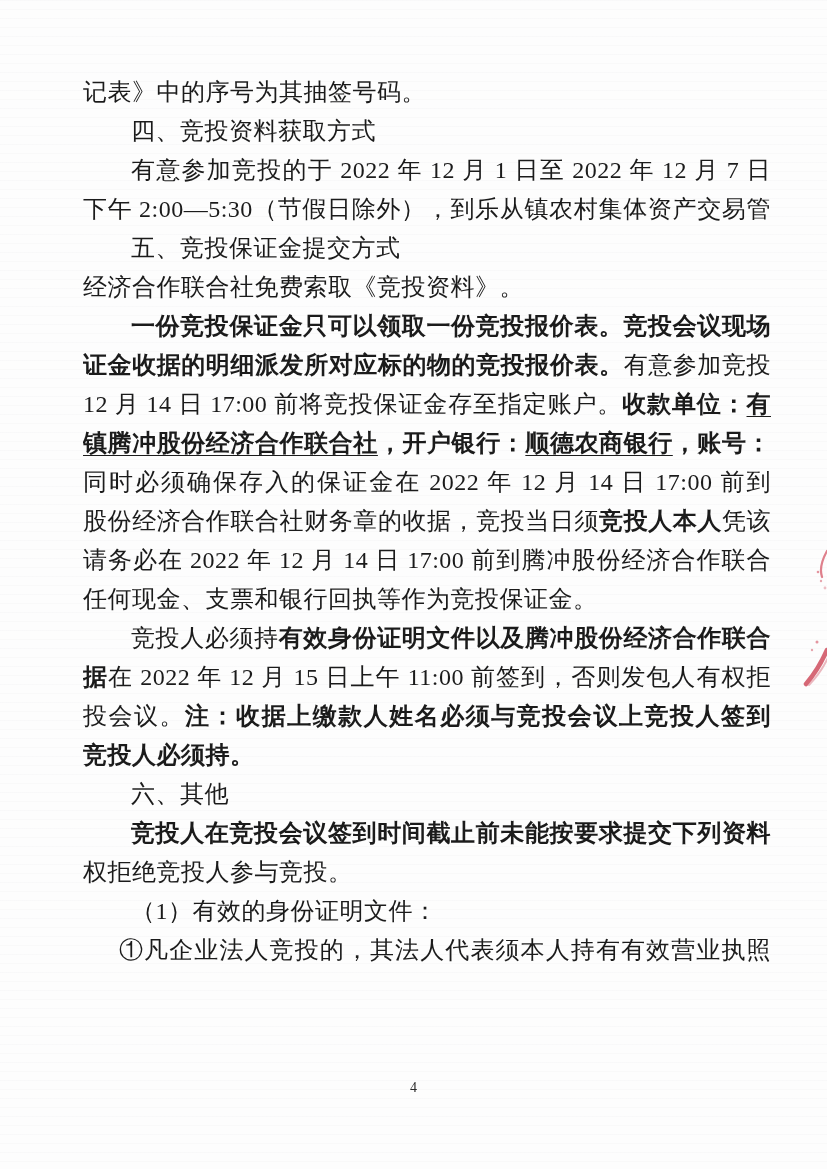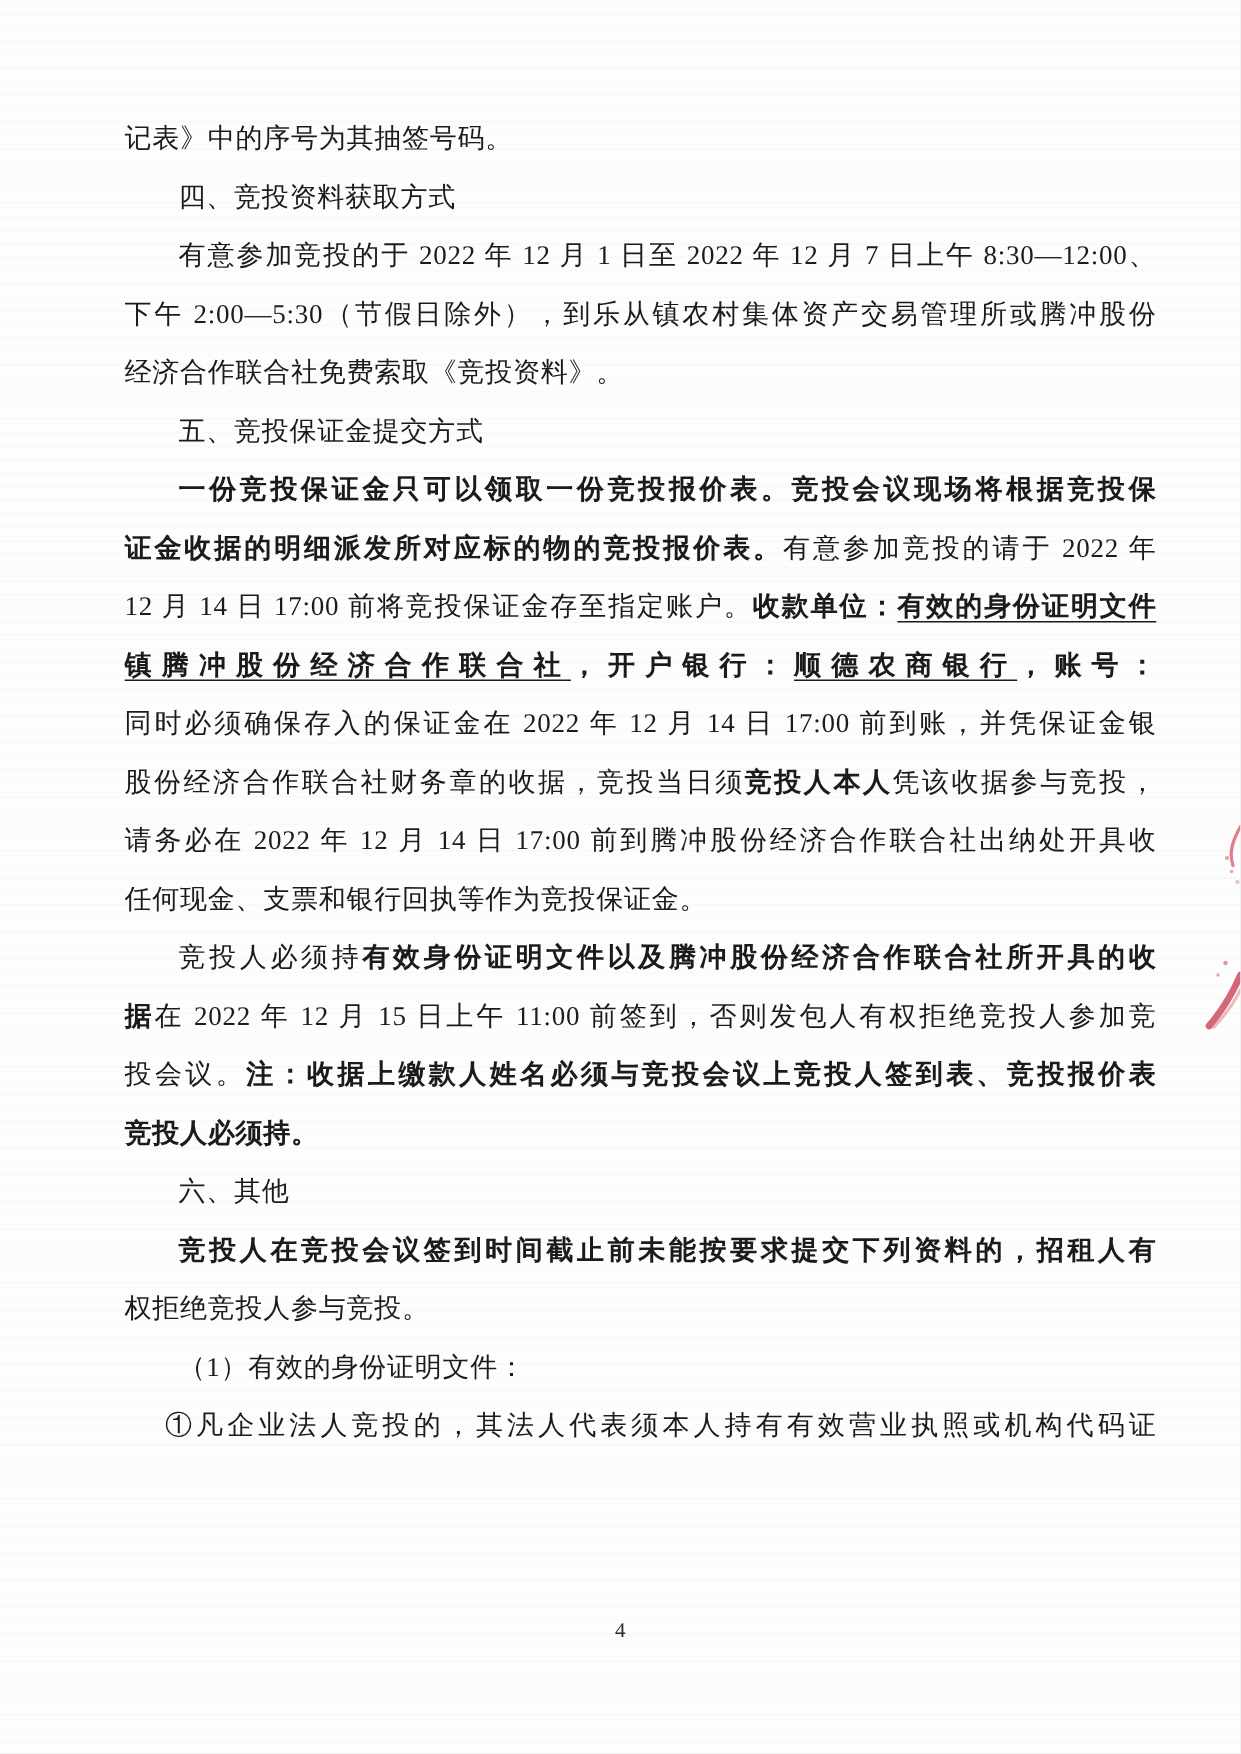--- a/index.html
+++ b/index.html
@@ -18,21 +18,21 @@
     position:absolute;inset:0;
     background:repeating-linear-gradient(
       to bottom,
       rgba(120,120,130,0.030) 0px, rgba(120,120,130,0.030) 1px,
       transparent 1px, transparent 9px);
     pointer-events:none;
   }
   .doc{
     position:absolute;
     left:83px;top:73px;width:688px;
-    font-size:18px;
+    font-size:24px;
     line-height:39px;
   }
   .line{height:39px;overflow:hidden;}
   .line.just{text-align:justify;text-align-last:justify;}
   .line span{letter-spacing:0.5px;}
   .b{font-weight:bold;}
   .u{text-decoration:underline;text-decoration-thickness:1.4px;text-underline-offset:4px;}
   .footer{
     position:absolute;
     left:0;top:1080px;width:100%;
@@ -47,22 +47,22 @@
 </head>
 <body>
 
 <div class="page">
 
   <div class="doc">
       <div class="line"><span>记表》中的序号为其抽签号码。</span></div>
       <div class="line" style="text-indent: 2em;"><span>四、竞投资料获取方式</span></div>
       <div class="line just" style="text-indent: 2em;"><span>有意参加竞投的于 2022 年 12 月 1 日至 2022 年 12 月 7 日上午 8:30—12:00、</span></div>
       <div class="line just"><span>下午 2:00—5:30（节假日除外），到乐从镇农村集体资产交易管理所或腾冲股份</span></div>
+      <div class="line" style="text-indent: 2em;"><span>五、竞投保证金提交方式</span></div>
       <div class="line"><span>经济合作联合社免费索取《竞投资料》。</span></div>
-      <div class="line" style="text-indent: 2em;"><span>五、竞投保证金提交方式</span></div>
       <div class="line just" style="text-indent: 2em;"><span class="b">一份竞投保证金只可以领取一份竞投报价表。竞投会议现场将根据竞投保</span></div>
       <div class="line just"><span class="b">证金收据的明细派发所对应标的物的竞投报价表。</span><span>有意参加竞投的请于 2022 年</span></div>
       <div class="line just"><span>12 月 14 日 17:00 前将竞投保证金存至指定账户。</span><span class="b">收款单位：</span><span class="b u">有效的身份证明文件</span></div>
       <div class="line just"><span class="b u">镇腾冲股份经济合作联合社</span><span class="b">，开户银行：</span><span class="b u">顺德农商银行</span><span class="b">，账号：</span></div>
       <div class="line just"><span>同时必须确保存入的保证金在 2022 年 12 月 14 日 17:00 前到账，并凭保证金银</span></div>
       <div class="line just"><span>股份经济合作联合社财务章的收据，竞投当日须</span><span class="b">竞投人本人</span><span>凭该收据参与竞投，</span></div>
       <div class="line just"><span>请务必在 2022 年 12 月 14 日 17:00 前到腾冲股份经济合作联合社出纳处开具收</span></div>
       <div class="line"><span>任何现金、支票和银行回执等作为竞投保证金。</span></div>
       <div class="line just" style="text-indent: 2em;"><span>竞投人必须持</span><span class="b">有效身份证明文件以及腾冲股份经济合作联合社所开具的收</span></div>
       <div class="line just"><span class="b">据</span><span>在 2022 年 12 月 15 日上午 11:00 前签到，否则发包人有权拒绝竞投人参加竞</span></div>

